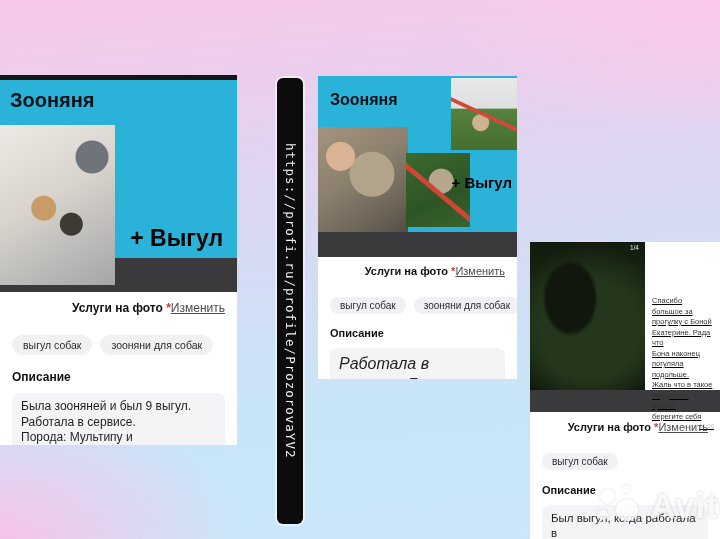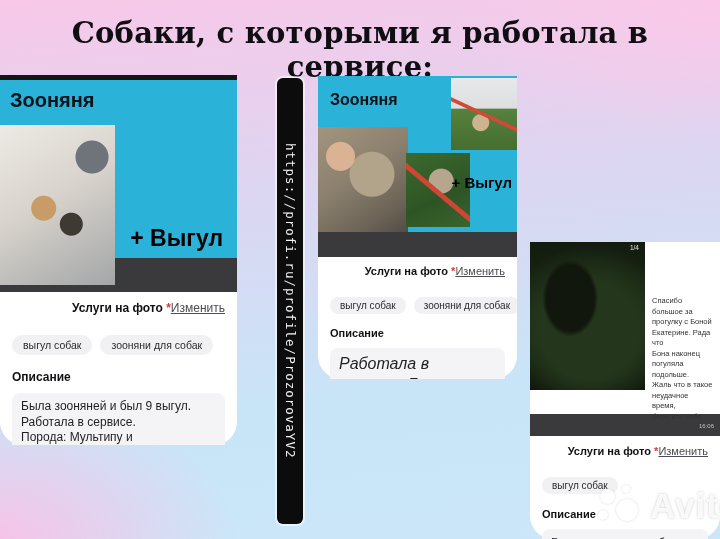--- a/index.html
+++ b/index.html
@@ -10,21 +10,21 @@
       radial-gradient(55% 45% at 0% 100%, #f7c3e8 0%, rgba(247,195,232,0) 60%),
       radial-gradient(70% 45% at 100% 0%, #fbc9e9 0%, rgba(250,201,234,0) 55%),
       linear-gradient(175deg, #f8c8e8 0%, #ddd5f1 34%, #c8e5f8 72%, #cbe7f8 100%);
   }
   .title{
     position:absolute; top:16px; left:0; width:100%; text-align:center;
     font-family:"DejaVu Serif", serif; font-weight:700; font-size:29px;
     letter-spacing:.2px; color:#0e0e13;
   }
   
-  .shot{ position:absolute; background:#fff;border-radius:23px; }
+  .shot{ position:absolute; background:#fff; }
   .darkbar{ background:#3a3a3c; width:100%; }
   .form{ position:relative; padding:9px 12px 0 12px; overflow:hidden; }
   .form-row{ display:flex; justify-content:flex-end; align-items:baseline; }
   .svc-label{ font-weight:700; color:#111114; }
   .req{ color:#d33a3a; font-weight:700; }
   .edit-btn{ color:#4c4c52;text-decoration:underline; }
   .pills{ display:flex; gap:8px; margin-top:20px; }
   .pill{
     background:#f1f1f4; border-radius:15px; padding:4px 11px;
     color:#2b2b2e; white-space:nowrap;
@@ -104,21 +104,21 @@
       linear-gradient(155deg, #3c6a2e 0%, #2e5425 60%, #3a652d 100%);
   }
   .shot2 .walk{ right:5px; top:98px; font-size:15px; }
   .shot2 .darkbar{ height:25px; }
   .shot2 .form{ height:122px; font-size:11px; padding-top:8px; }
   .shot2 .pill{ font-size:10px; padding:3px 10px; }
   .shot2 .desc-label{ margin-top:13px; }
   .shot2 .desc-box{ font-size:16px; line-height:1.3; height:46px;font-style:italic; }
   
   .shot3{ left:530px; top:242px; width:190px; height:297px; }
-  .shot3 .photo-row{ position:relative; height:172px; display:flex; }
+  .shot3 .photo-row{ position:relative; height:148px; display:flex;text-decoration:underline; }
   .shot3 .photo-night{
     position:relative; width:115px; height:148px;
     background:
       radial-gradient(40px 55px at 35% 38%, #11170d 0 60%, rgba(17,23,13,0) 70%),
       radial-gradient(circle at 52% 60%, #24371c 0 45%, rgba(36,55,28,0) 80%),
       linear-gradient(180deg, #131c0f 0%, #1a2a13 55%, #0d140a 100%);
   }
   .photo-counter{
     position:absolute; right:6px; top:2px; font-size:6.5px; color:#e6e6e6;
   }
@@ -147,21 +147,20 @@
   .wm-text{
     font-size:35px; font-weight:700; color:rgba(255,255,255,.85);
     text-shadow:0 0 3px rgba(125,125,140,.4); letter-spacing:1px;
   }
 </style>
 </head>
 <body>
 
 <div class="canvas">
 
-  <div class="title">Собаки, с которыми я работала в сервисе:</div>
 
   <div class="shot shot1">
     <div class="topbar"></div>
     <div class="collage">
       <div class="brand">Зооняня</div>
       <div class="photo photo-grass"></div>
       <div class="photo photo-indoor"></div>
       <div class="walk">+ Выгул</div>
     </div>
     <div class="darkbar"></div>

